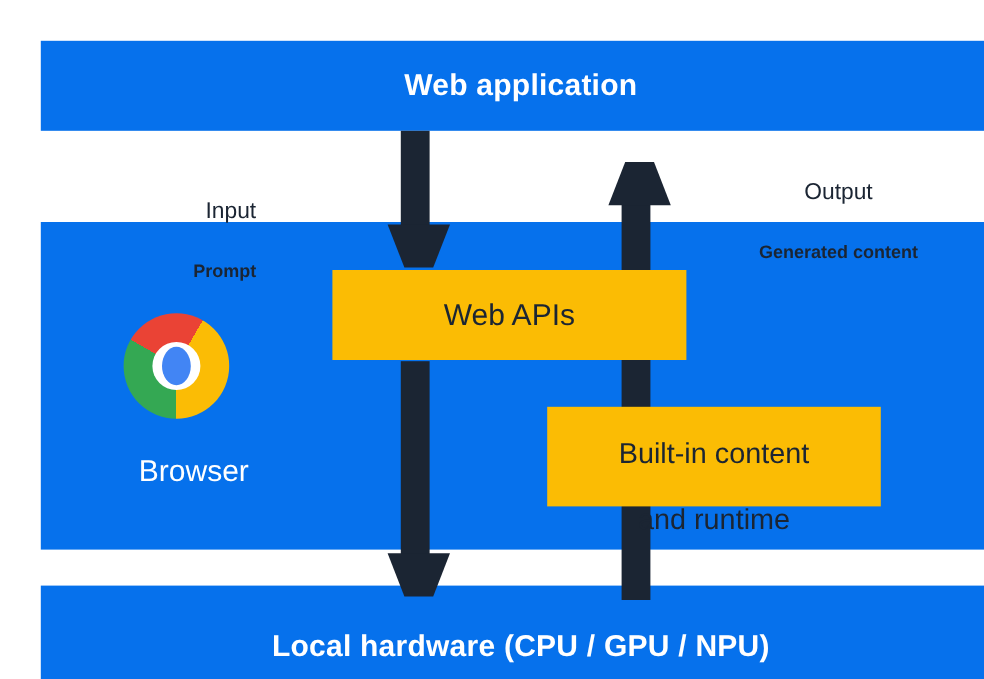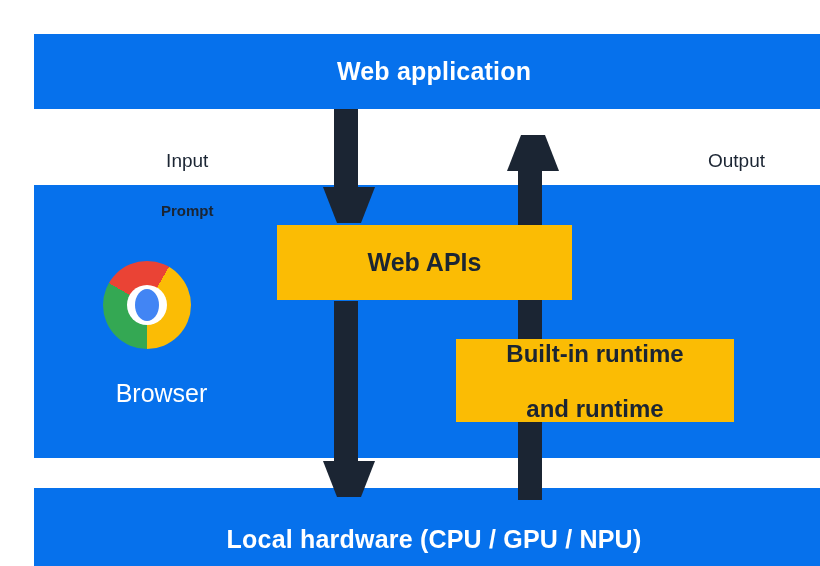--- a/index.html
+++ b/index.html
@@ -32,21 +32,21 @@
   .band.middle { top: 161px; height: 273px; z-index: 1; }
   .band.bottom { top: 464px; height: 102px; z-index: 1; }
   .band-label {
     position: absolute; left: 0; right: 0; top: 0; bottom: 0;
     display: flex; align-items: center; justify-content: center;
     color: var(--text-white);
     font-size: 25px; font-weight: bold; letter-spacing: 0.2px;
   }
   
   .io { position: absolute; z-index: 2; color: var(--ink-navy); }
-  .io.input  { left: 113px; top: 101px; text-align: center; }
+  .io.input  { left: 113px; top: 117px; text-align: right; }
   .io.output { right: 55px; top: 101px; text-align: center; }
   .io-kind  { font-size: 19px; font-weight: 400; line-height: 24px; }
   .io-value { font-size: 15px; font-weight: bold; line-height: 27px; }
   
   .arrow-line {
     position: absolute; width: 6px;
     background: var(--ink-navy); z-index: 3;
   }
   .line-down-1 { left: 310px; top: 85px;  height: 80px; }
   .line-down-2 { left: 310px; top: 277px; height: 162px; }
@@ -59,23 +59,23 @@
   .head-down { border-top: 36px solid var(--ink-navy); }
   .head-up   { border-bottom: 36px solid var(--ink-navy); }
   .head-down-1 { left: 299px; top: 163px; }
   .head-down-2 { left: 299px; top: 437px; }
   .head-up-1   { left: 483px; top: 87px; }
   
   .ybox {
     position: absolute; z-index: 4;
     background: var(--box-yellow);
     display: flex; flex-direction: column;
-    align-items: center; justify-content: center;
+    align-items: center; justify-content: flex-start;
     color: var(--ink-navy);
-    font-weight: bold; text-align: center;
+    font-weight: normal; text-align: center;
   }
   .ybox.web-apis { left: 253px; top: 201px; width: 295px; height: 75px; font-size: 25px; }
   .ybox.builtin  { left: 432px; top: 315px; width: 278px; height: 83px; font-size: 24px; line-height: 31px; }
   .ybox span { display: block; }
   
   .chrome-logo {
     position: absolute; z-index: 2;
     left: 79px; top: 237px;
     width: 88px; height: 88px;
     border-radius: 50%;
@@ -110,20 +110,21 @@
   <div class="band top">
     <div class="band-label">Web application</div>
   </div>
 
   <div class="io input">
     <div class="io-kind">Input</div>
     <div class="io-value">Prompt</div>
   </div>
   <div class="io output">
     <div class="io-kind">Output</div>
+    <div class="io-value">Generated content</div>
   </div>
 
   <div class="band middle"></div>
 
   <div class="arrow-line line-down-1"></div>
   <div class="arrow-head head-down head-down-1"></div>
   <div class="arrow-line line-down-2"></div>
   <div class="arrow-head head-down head-down-2"></div>
   <div class="arrow-line line-up"></div>
   <div class="arrow-head head-up head-up-1"></div>
@@ -132,21 +133,21 @@
     <div class="chrome-ring">
       <div class="chrome-core"></div>
     </div>
   </div>
   <div class="browser-label">Browser</div>
 
   <div class="ybox web-apis">
     <span>Web APIs</span>
   </div>
   <div class="ybox builtin">
-    <span>Built-in runtime</span>
+    <span>Built-in content</span>
     <span>and runtime</span>
   </div>
 
   <div class="band bottom">
     <div class="band-label">Local hardware (CPU / GPU / NPU)</div>
   </div>
 
 </div>
 
 </body></html>

